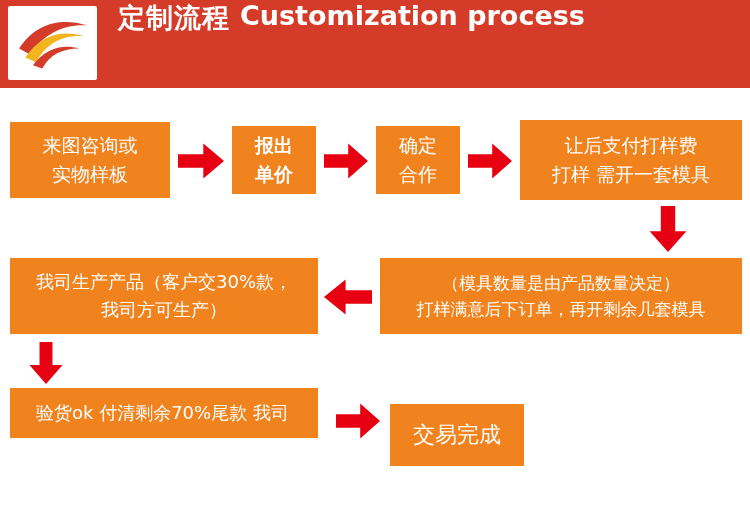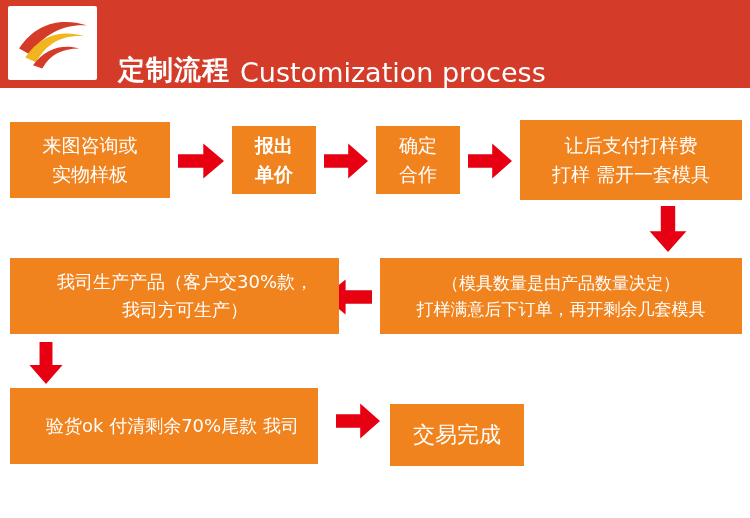--- a/index.html
+++ b/index.html
@@ -16,40 +16,40 @@
     background:#d43b29;
   }
   .logo{
     position:absolute;left:8px;top:6px;width:89px;height:74px;
     background:#ffffff;border-radius:2px;
     display:flex;align-items:center;justify-content:center;
   }
   .logo svg{width:78px;height:60px;display:block;}
   .title{
     position:absolute;left:118px;top:0;height:88px;margin:0;
-    display:flex;align-items:flex-end;gap:10px;
+    display:flex;align-items:flex-start;gap:10px;
     color:#ffffff;font-size:27px;font-weight:normal;white-space:nowrap;
   }
   .title .cn{font-weight:bold;letter-spacing:1px;}
-  .title .en{font-weight:normal;}
+  .title .en{font-weight:bold;}
   
   .box{
     position:absolute;
     background:#f0831e;color:#ffffff;
     display:flex;flex-direction:column;justify-content:center;align-items:center;
     text-align:center;font-size:18px;line-height:1.55;white-space:nowrap;
   }
   .b1{left:10px;top:122px;width:160px;height:76px;font-size:19px;}
   .b2{left:232px;top:126px;width:84px;height:68px;font-size:19px;font-weight:bold;}
   .b3{left:376px;top:126px;width:84px;height:68px;font-size:19px;}
   .b4{left:520px;top:120px;width:222px;height:80px;font-size:19px;}
   .b5{left:380px;top:258px;width:362px;height:76px;font-size:17px;}
-  .b6{left:10px;top:258px;width:308px;height:76px;font-size:18px;padding-left:21px;}
-  .b7{left:10px;top:388px;width:308px;height:76px;font-size:18px;
-      align-items:flex-start;text-align:left;padding-left:36px;box-sizing:border-box;}
+  .b6{left:10px;top:258px;width:308px;height:76px;font-size:18px;}
+  .b7{left:10px;top:388px;width:308px;height:50px;font-size:18px;
+      align-items:flex-start;text-align:left;padding-left:26px;box-sizing:border-box;}
   .b8{left:390px;top:392px;width:134px;height:62px;font-size:22px;margin-top:12px;}
   
   .arrow{position:absolute;background:#e60012;}
   .ar{clip-path:polygon(0% 32%,55% 32%,55% 4%,100% 50%,55% 96%,55% 68%,0% 68%);}
   .al{clip-path:polygon(100% 32%,45% 32%,45% 4%,0% 50%,45% 96%,45% 68%,100% 68%);}
   .ad{clip-path:polygon(32% 0%,68% 0%,68% 55%,96% 55%,50% 100%,4% 55%,32% 55%);}
   .a1{left:178px;top:142px;width:46px;height:38px;}
   .a2{left:324px;top:142px;width:44px;height:38px;}
   .a3{left:468px;top:142px;width:44px;height:38px;}
   .a4{left:648px;top:206px;width:40px;height:46px;}

